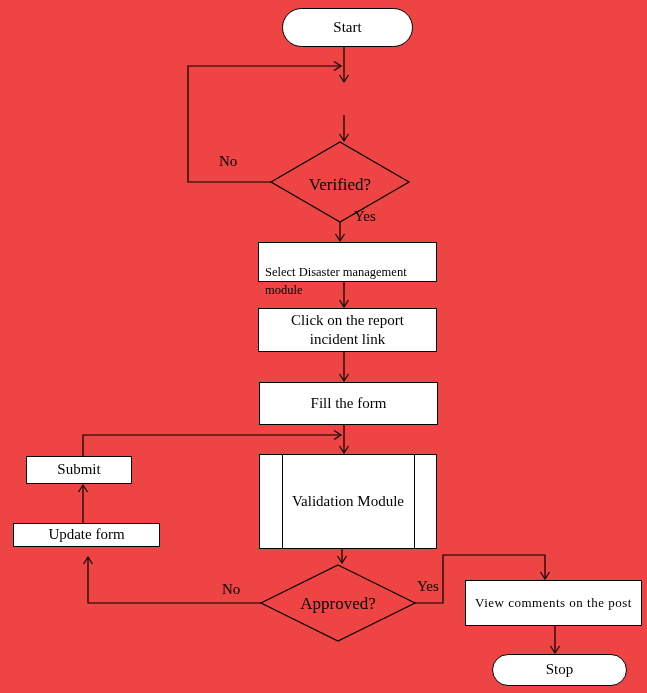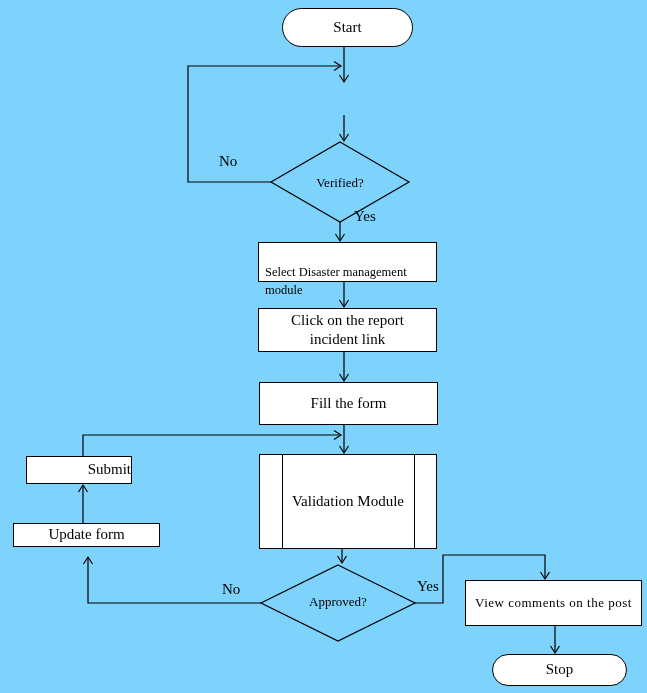--- a/index.html
+++ b/index.html
@@ -1,20 +1,20 @@
 <!DOCTYPE html>
 <html><head>
 <meta charset="utf-8">
 <style>
   html, body { margin: 0; padding: 0; background: #ffffff; }
   .canvas {
     position: relative;
     width: 647px;
     height: 693px;
-    background: #7dd3fc;
+    background: #ef4444;
     font-family: "Liberation Serif", serif;
     color: #000000;
     overflow: hidden;
   }
   .wires {
     position: absolute;
     left: 0; top: 0;
     width: 647px; height: 693px;
   }
   .wires path, .wires polygon {
@@ -39,30 +39,30 @@
   .n-select { left: 258px; top: 242px; width: 179px; height: 40px;
               font-size: 12.5px; line-height: 1.45;
               align-items: flex-start; justify-content: flex-start;
               text-align: left; padding: 20px 4px 2px 6px; }
   .n-click  { left: 258px; top: 308px; width: 179px; height: 44px; padding: 0 14px; text-align: center; }
   .n-fill   { left: 259px; top: 382px; width: 179px; height: 43px; }
   .n-valid  { left: 259px; top: 454px; width: 178px; height: 95px; }
   .n-valid .vline { position: absolute; top: 0; bottom: 0; width: 1.2px; background: #000000; }
   .n-valid .vline.l { left: 22px; }
   .n-valid .vline.r { right: 21px; }
-  .n-submit { left: 26px;  top: 456px; width: 106px; height: 28px; justify-content: flex-end; }
+  .n-submit { left: 26px;  top: 456px; width: 106px; height: 28px; }
   .n-update { left: 13px;  top: 523px; width: 147px; height: 24px; }
   .n-view   { left: 465px; top: 580px; width: 177px; height: 46px;
               font-size: 13px; letter-spacing: 0.5px; }
   .n-stop   { left: 492px; top: 654px; width: 135px; height: 32px; border-radius: 16px; }
   .dlabel {
     position: absolute;
     width: 100px;
     text-align: center;
-    font-size: 13px;
+    font-size: 17px;
   }
   .d-verified { left: 290px; top: 175px; }
   .d-approved { left: 288px; top: 594px; }
   .elabel {
     position: absolute;
     font-size: 15px;
   }
   .e-vno  { left: 219px; top: 153px; }
   .e-vyes { left: 354px; top: 208px; }
   .e-ano  { left: 222px; top: 581px; }

